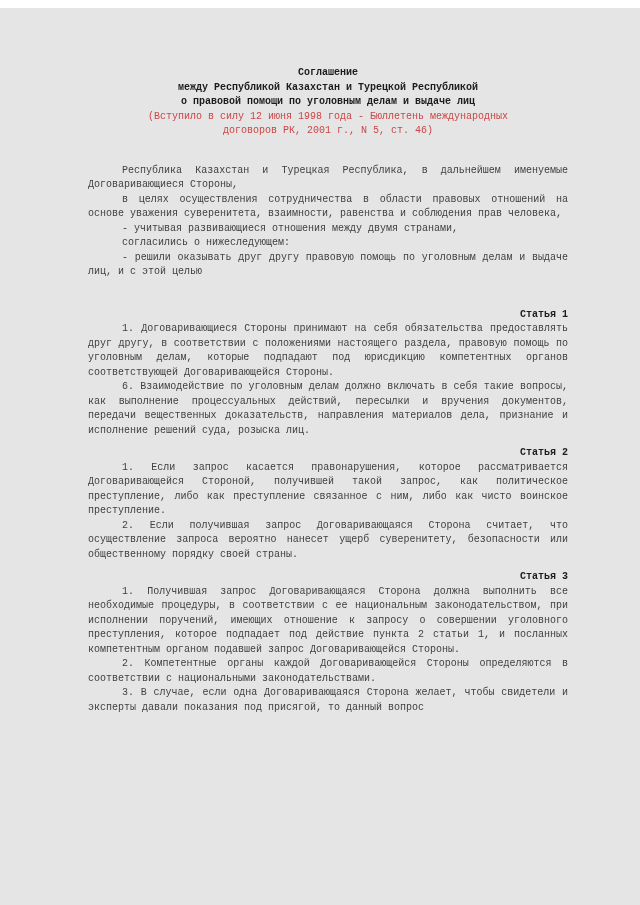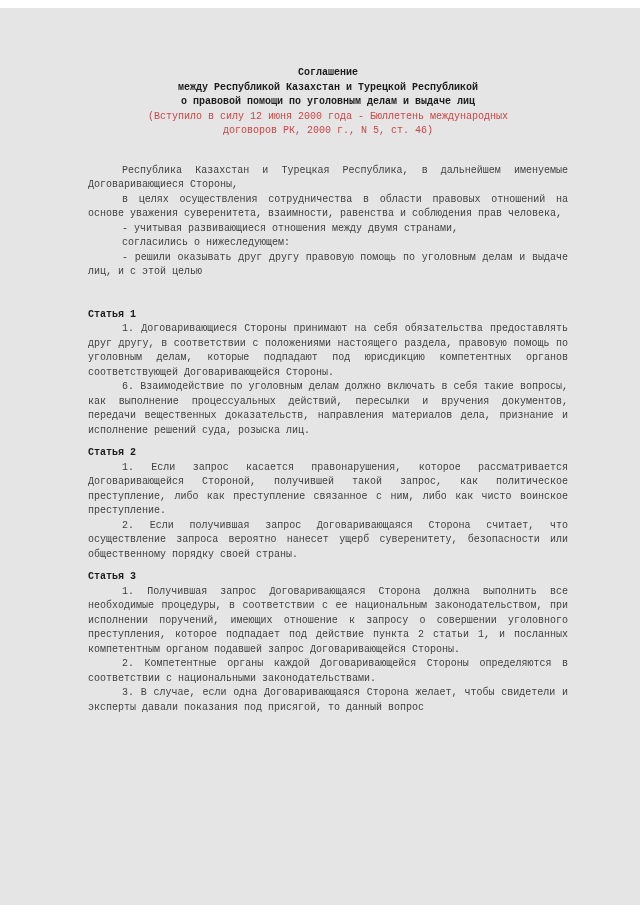--- a/index.html
+++ b/index.html
@@ -47,21 +47,21 @@
   .section-heading {
     margin-top: 19px;
     text-align: center;
     font-weight: bold;
     color: #1c1c1c;
   }
   .article {
     margin: 0;
   }
   .article-heading {
-    text-align: left;
+    text-align: right;
     font-weight: bold;
     color: #1c1c1c;
   }
   .article-heading.first {
     margin-top: 28px;
   }
   .article-heading.next {
     margin-top: 8px;
   }
 </style>
@@ -71,22 +71,22 @@
 <div class="page">
   <div class="content">
 
     <div class="doc-title">
       <div class="t-line">Соглашение</div>
       <div class="t-line">между Республикой Казахстан и Турецкой Республикой</div>
       <div class="t-line">о правовой помощи по уголовным делам и выдаче лиц</div>
     </div>
 
     <div class="entry-note">
-      <div>(Вступило в силу 12 июня 2000 года - Бюллетень международных</div>
-      <div>договоров РК, 2000 г., N 5, ст. 46)</div>
+      <div>(Вступило в силу 12 июня 1998 года - Бюллетень международных</div>
+      <div>договоров РК, 2001 г., N 5, ст. 46)</div>
     </div>
 
     <div class="preamble">
       <p class="body-par">Республика Казахстан и Турецкая Республика, в дальнейшем именуемые Договаривающиеся Стороны,</p>
       <p class="body-par">в целях осуществления сотрудничества в области правовых отношений на основе уважения суверенитета, взаимности, равенства и соблюдения прав человека,</p>
       <p class="body-par">- учитывая развивающиеся отношения между двумя странами,</p>
       <p class="body-par">согласились о нижеследующем:</p>
       <p class="body-par">- решили оказывать друг другу правовую помощь по уголовным делам и выдаче лиц, и с этой целью</p>
     </div>
 

